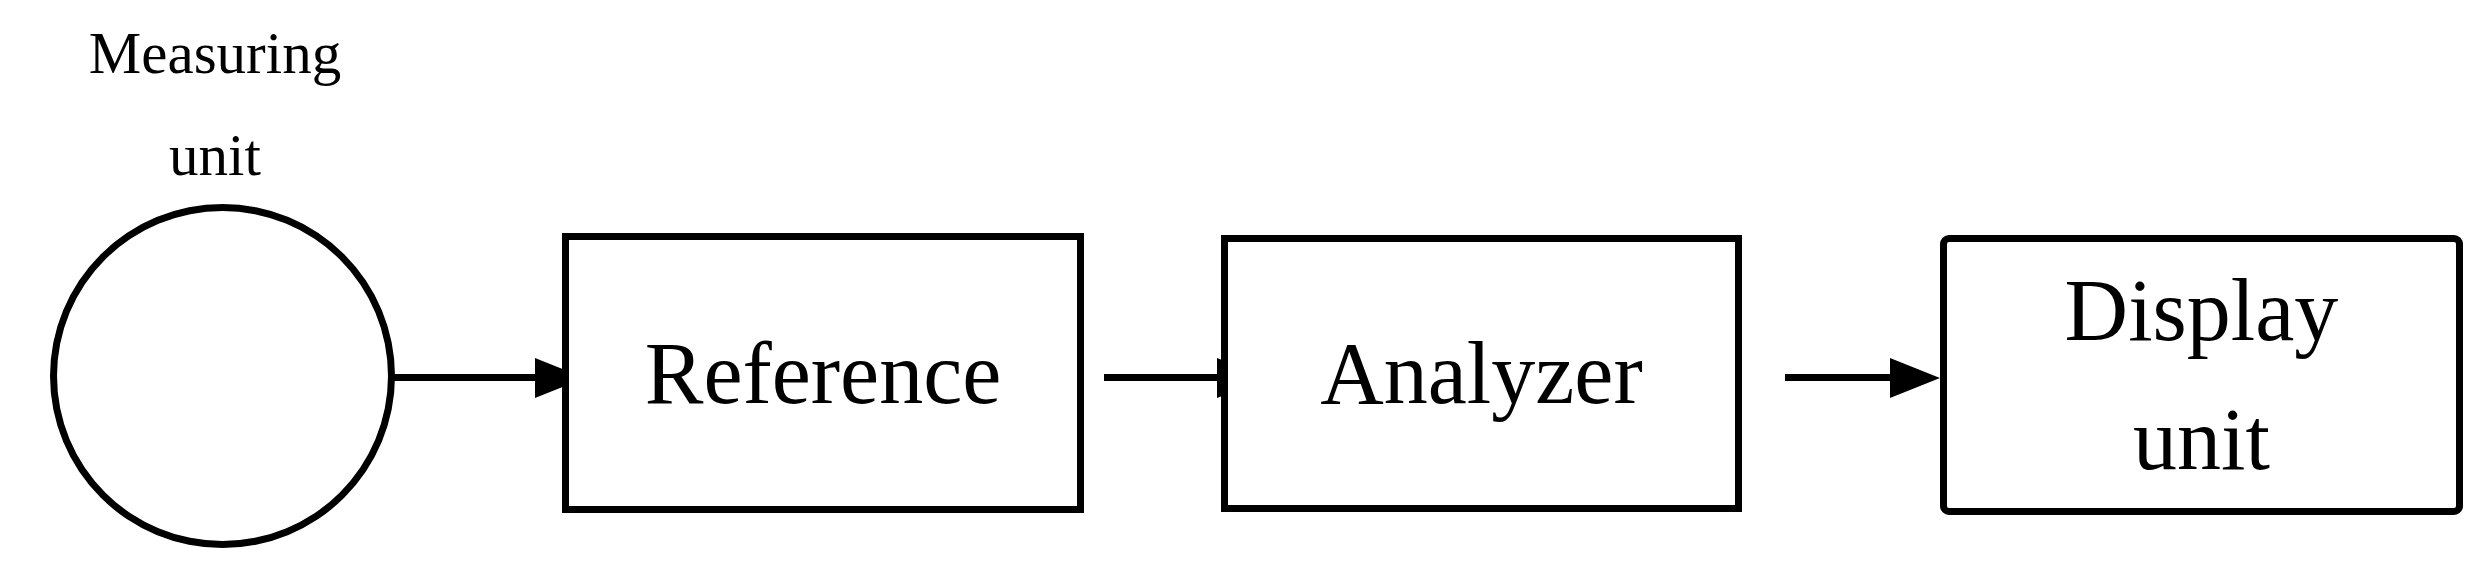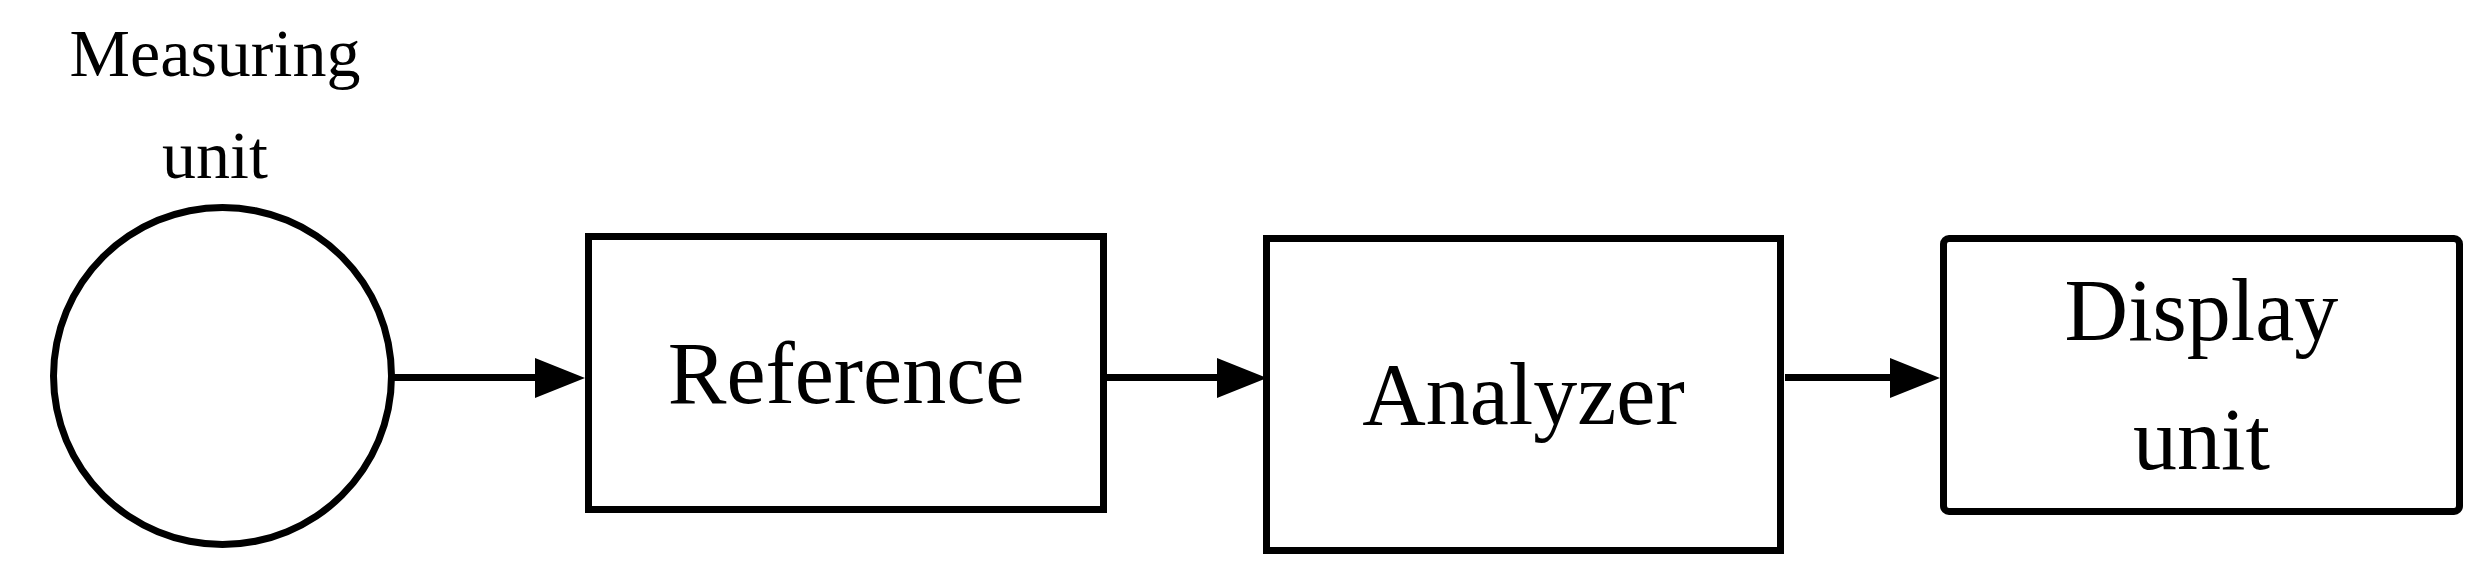--- a/index.html
+++ b/index.html
@@ -17,21 +17,21 @@
     overflow: hidden;
   }
 
   
   .coil-label {
     position: absolute;
     left: 0px;
     top: 2px;
     width: 430px;
     text-align: center;
-    font-size: 68px;
+    font-size: 59px;
     line-height: 102px;
     white-space: nowrap;
   }
   .coil-label .line { display: block; }
 
   
   .coil-circle {
     position: absolute;
     left: 50px;
     top: 204px;
@@ -53,22 +53,22 @@
     flex-direction: column;
     align-items: center;
     justify-content: center;
     text-align: center;
     font-size: 88px;
     line-height: 129px;
     white-space: nowrap;
   }
   .node-box .line { display: block; }
 
-  .box-reference { left: 585px;  top: 233px; width: 522px; height: 280px; }
-  .box-analyzer  { left: 1263px; top: 235px; width: 521px; height: 319px; justify-content: center; }
+  .box-reference { left: 562px;  top: 233px; width: 522px; height: 280px; }
+  .box-analyzer  { left: 1221px; top: 235px; width: 521px; height: 277px; justify-content: center; }
   .box-display   { left: 1940px; top: 235px; width: 523px; height: 280px; border-radius: 9px; }
 
   
   .arrow-shaft {
     position: absolute;
     height: 7px;
     background: #000000;
   }
   .arrow-head {
     position: absolute;

